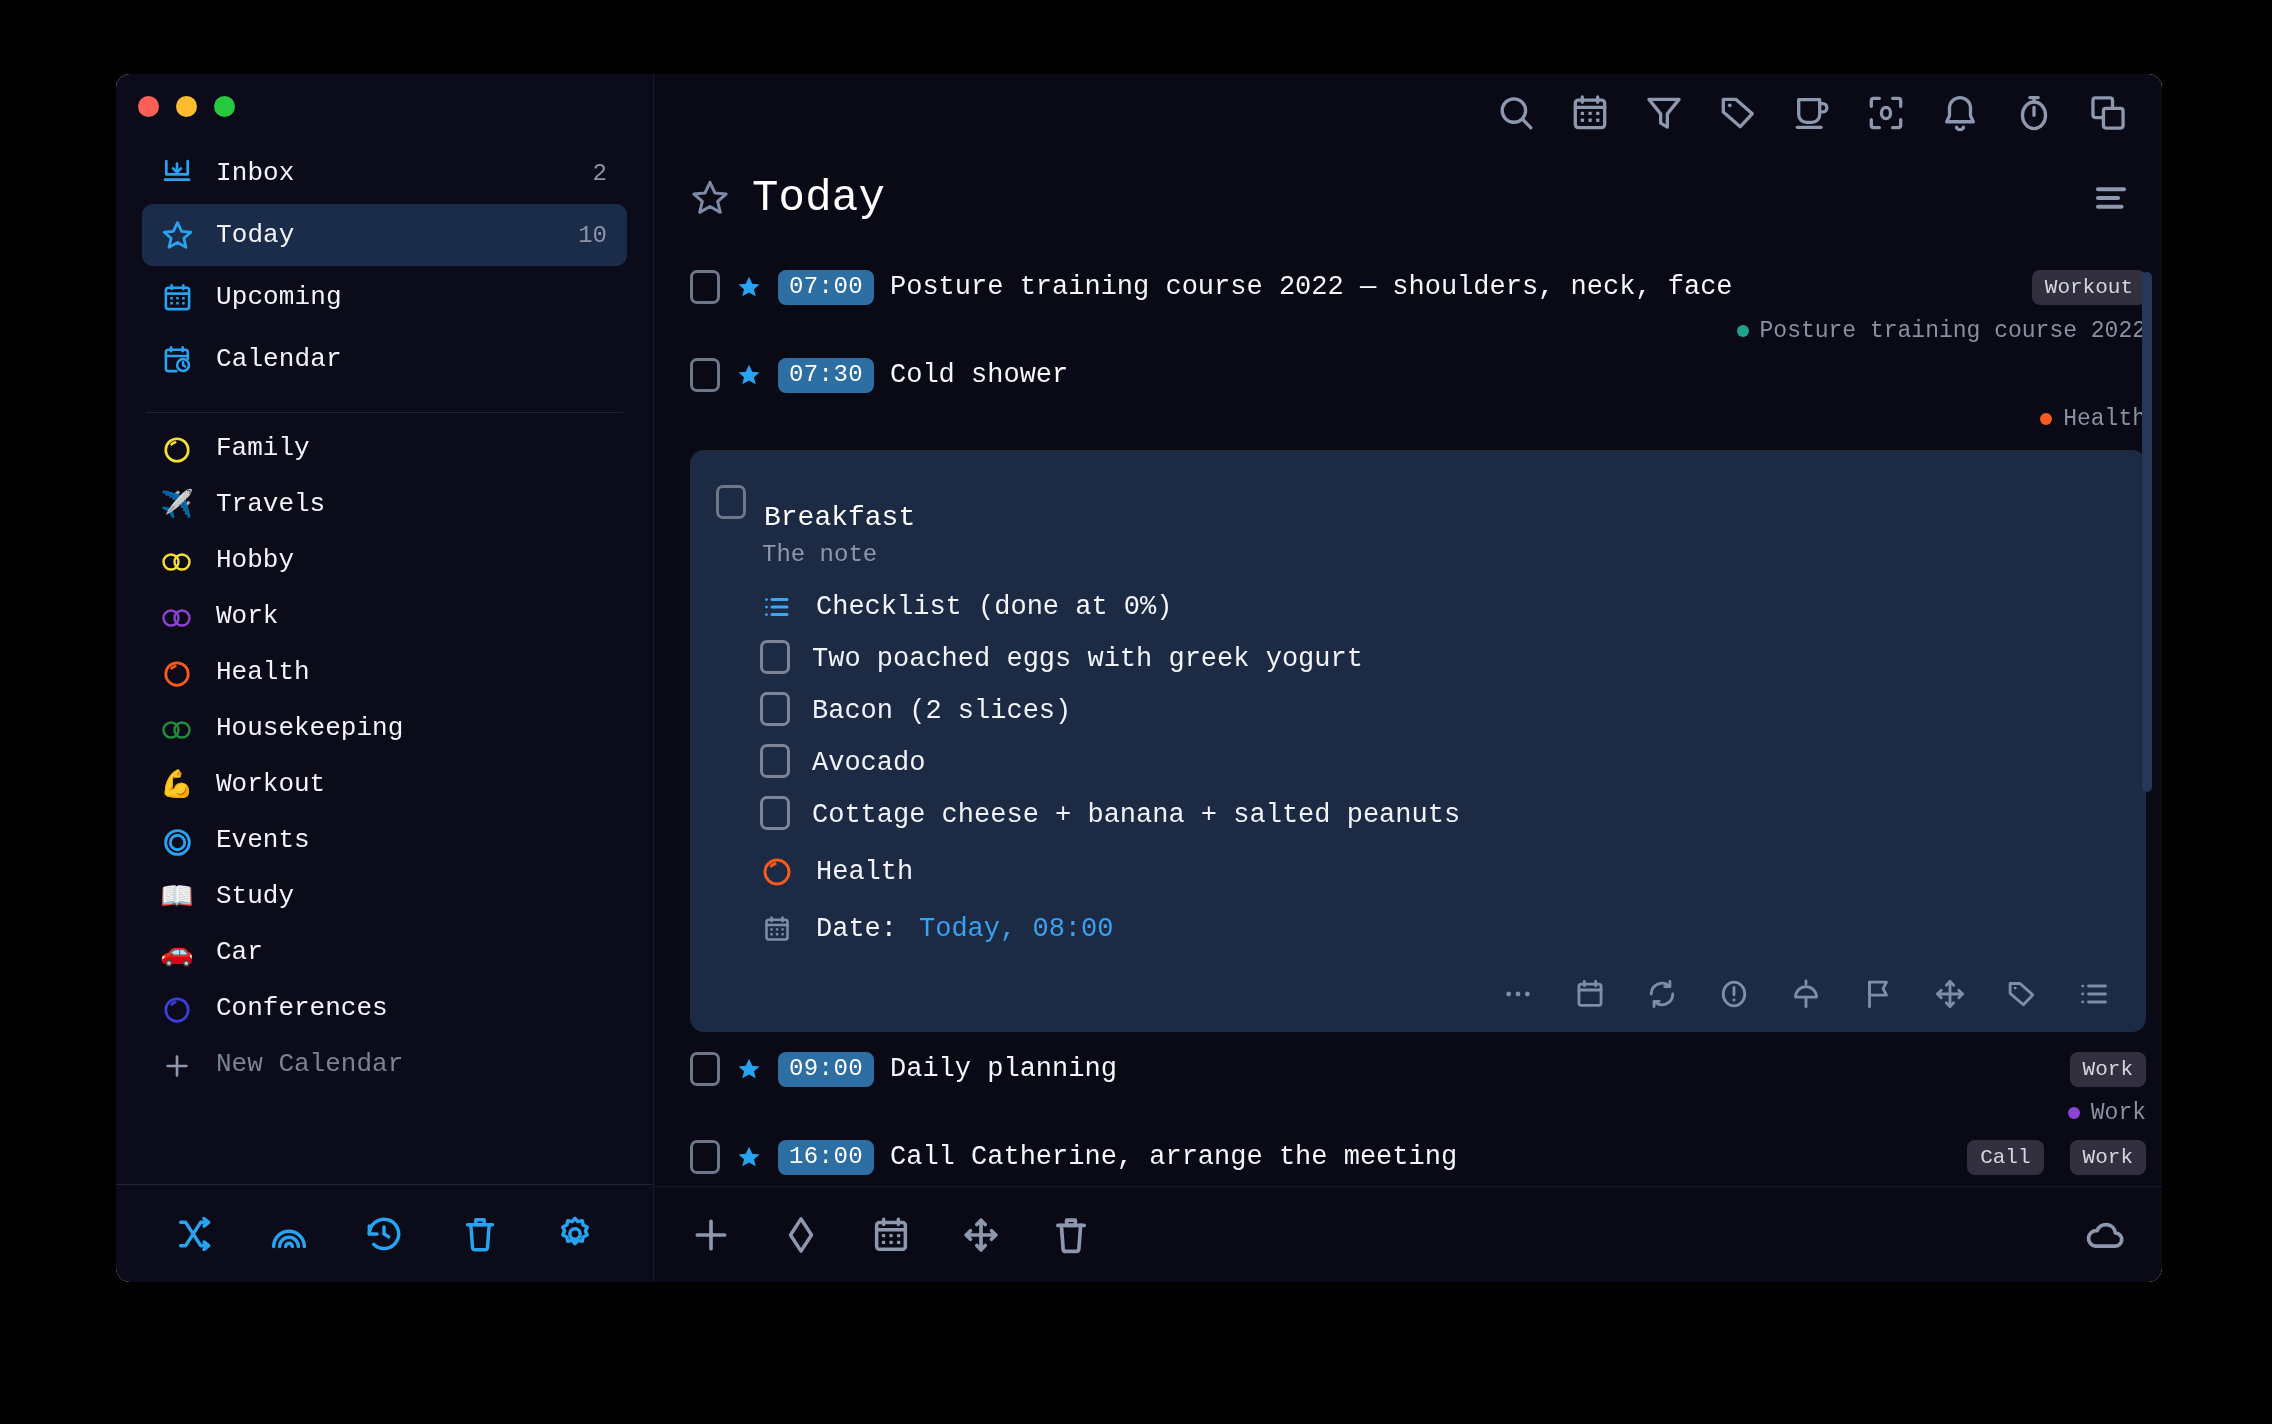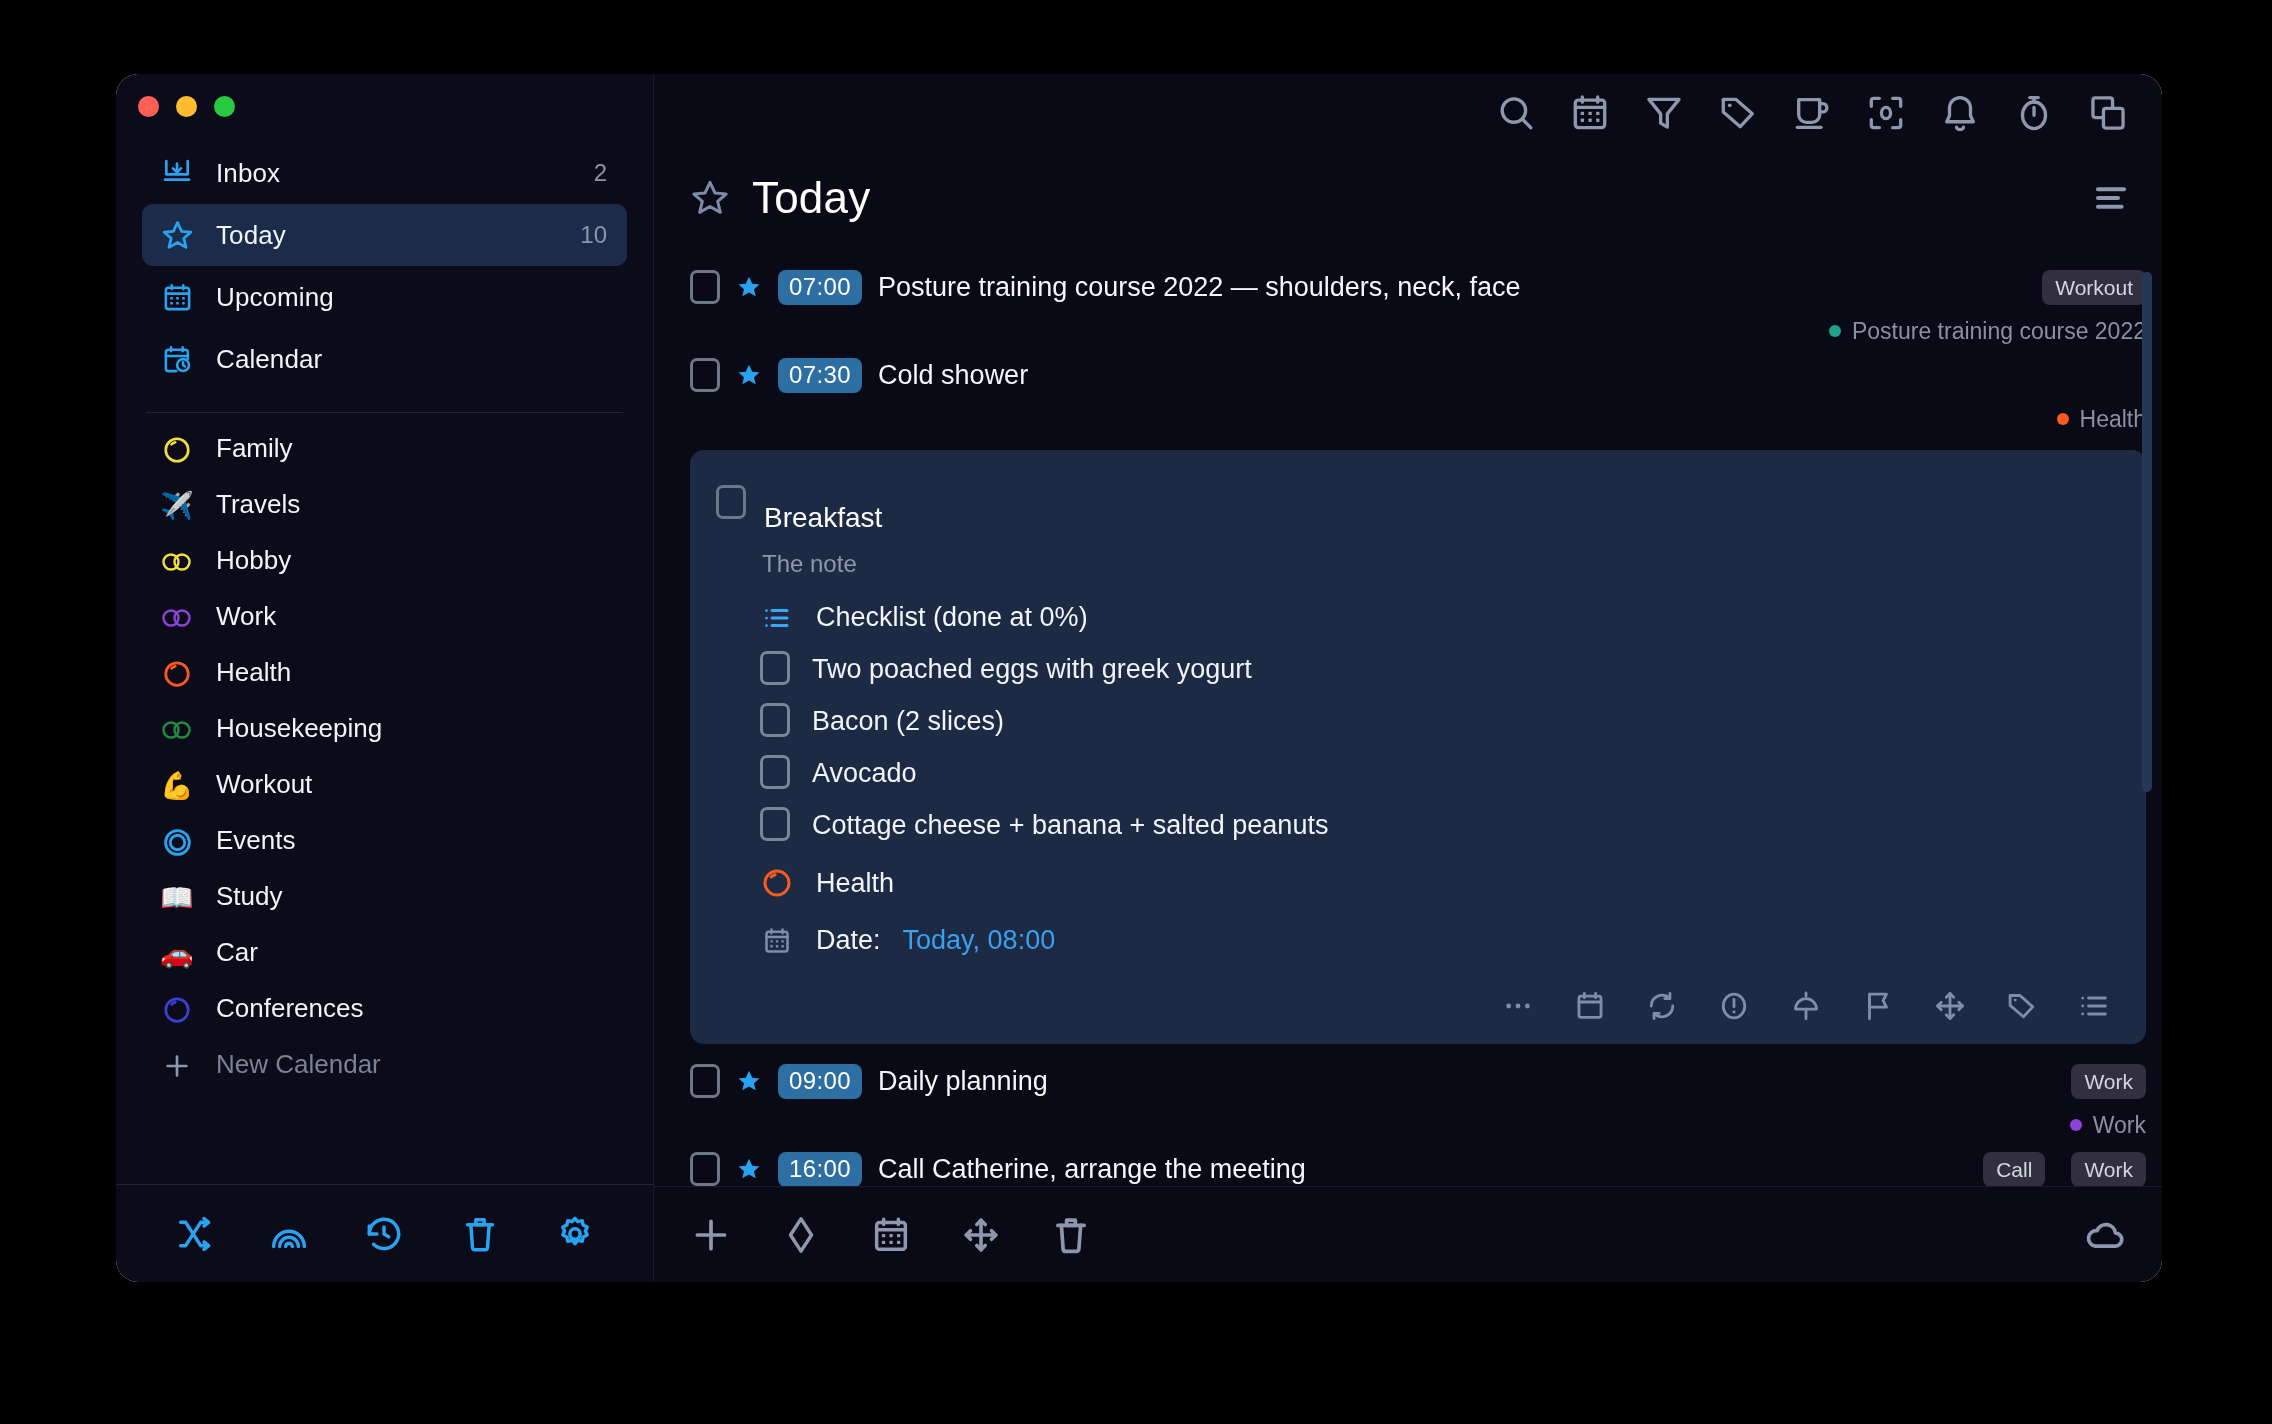--- a/index.html
+++ b/index.html
@@ -14,24 +14,25 @@
   }
 
   
   .window {
     position: absolute;
     left: 116px;
     top: 74px;
     width: 2046px;
     height: 1208px;
     background: #ffffff;
-    border-radius: 22px;
+    border-radius: 14px;
     overflow: hidden;
     display: flex;
     box-shadow: 0 18px 70px rgba(0,0,0,0.85);
+    font-family: Liberation Mono, monospace;
   }
 
   
   .traffic {
     position: absolute;
     left: 22px;
     top: 22px;
     display: flex;
     gap: 17px;
     z-index: 40;
@@ -247,21 +248,21 @@
     border-radius: 14px;
     margin: 14px 0 10px 0;
     padding: 20px 26px 14px 26px;
   }
   .card-head { display: flex; align-items: center; gap: 18px; }
   .card-title { font-size: 28px; color: #ffffff; margin-top: 32px; }
   .card-note {
     font-size: 24px;
     color: #8e97ab;
     padding-left: 46px;
-    margin-top: 16px;
+    margin-top: 8px;
   }
   .card-section {
     display: flex;
     align-items: flex-end;
     gap: 22px;
     padding-left: 44px;
     margin-top: 24px;
   }
   .sec-ico { width: 34px; flex: 0 0 34px; display: flex; align-items: center; justify-content: center; }
   .sec-text { font-size: 27px; color: #f3f5f9; }

